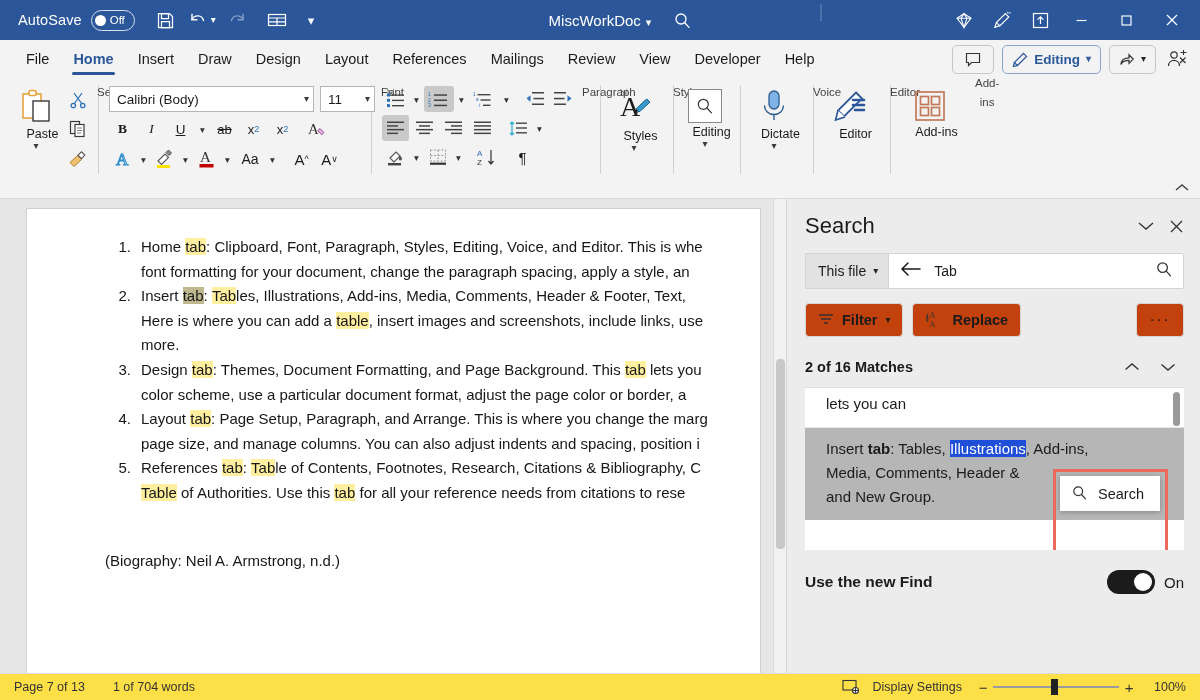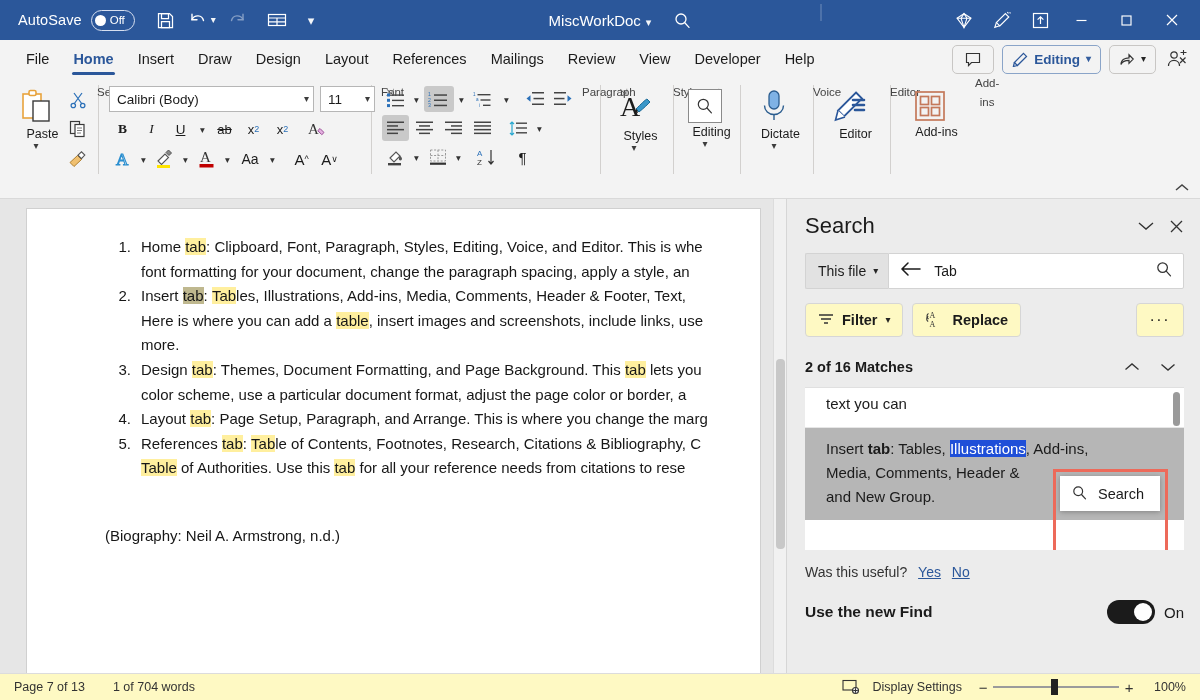--- a/index.html
+++ b/index.html
@@ -146,21 +146,21 @@
     border-radius: 2px 0 0 2px;
   }
   .searchinput {
     flex: 1; background: #ffffff; border: 1px solid #d3d3d3; display: flex; align-items: center;
     gap: 12px; padding: 0 10px 0 11px; border-radius: 0 2px 2px 0;
   }
   .searchinput .txt { font-size: 14px; color: #1b1b1b; flex: 1; }
 
   .sp-btnrow { margin-top: 14px; display: flex; align-items: center; gap: 9px; }
   .spbtn {
-    height: 34px; background: #fef9c3; border: 1px solid #d6d6d6; border-radius: 4px;
+    height: 34px; background: #c2410c; border: 1px solid #d6d6d6; border-radius: 4px;
     display: flex; align-items: center; gap: 8px; padding: 0 12px; font-size: 14.5px; color: #1b1b1b;
   }
   .spbtn.more { margin-left: auto; padding: 0 13px; font-size: 16px; letter-spacing: 1.5px; }
 
   .matchrow { margin-top: 17px; display: flex; align-items: center; }
   .matchtext { font-size: 14.5px; font-weight: bold; color: #1b1b1b; }
   .matchnav { margin-left: auto; display: flex; gap: 4px; }
   .navbtn { width: 32px; height: 25px; display: flex; align-items: center; justify-content: center; font-size: 13px; color: #333; }
 
   .results { margin-top: 8px; position: relative; height: 163px; background: #fff; border-top: 1px solid #e0e0e0; overflow: hidden; }
@@ -189,21 +189,21 @@
   .useful a { color: #2b579a; text-decoration: underline; margin-left: 7px; }
   .newfind { margin-top: 20px; display: flex; align-items: center; }
   .newfind .lbl { font-size: 15.5px; font-weight: bold; color: #1b1b1b; }
   .newfind .sw { margin-left: auto; display: flex; align-items: center; gap: 9px; }
   .switch { width: 48px; height: 24px; background: #1b1b1b; border-radius: 12px; display: flex; align-items: center; justify-content: flex-end; padding: 0 3px; }
   .switch .knob { width: 18px; height: 18px; background: #fff; border-radius: 50%; }
   .newfind .on { font-size: 15px; color: #1b1b1b; }
 
   
   .statusbar {
-    height: 27px; flex: 0 0 27px; background: #fef9c3; border-top: 1px solid #dcdcdc;
+    height: 27px; flex: 0 0 27px; background: #fde047; border-top: 1px solid #dcdcdc;
     display: flex; align-items: center; padding: 0 14px 0 14px; font-size: 12.5px; color: #333;
   }
   .sb-left { display: flex; gap: 28px; }
   .sb-right { margin-left: auto; display: flex; align-items: center; gap: 11px; }
   .zoomslider { display: flex; align-items: center; gap: 0; }
   .zline { width: 126px; height: 2px; background: #9b9b9b; position: relative; }
   .zthumb { position: absolute; left: 58px; top: -7px; width: 7px; height: 16px; background: #222; }
   .zsign { font-size: 15px; color: #333; width: 20px; text-align: center; }
 </style>
 </head>
@@ -699,20 +699,21 @@
               <div>more.</div>
             </li>
             <li>
               <span class="num">3.</span>
               <div>Design&nbsp;<span class="hl">tab</span>: Themes, Document Formatting, and Page Background. This&nbsp;<span class="hl">tab</span> lets you</div>
               <div>color scheme, use a particular document format, adjust the page color or border, a</div>
             </li>
             <li>
               <span class="num">4.</span>
               <div>Layout&nbsp;<span class="hl">tab</span>: Page Setup, Paragraph, and Arrange. This is where you change the marg</div>
+              <div>page size, and manage columns. You can also adjust indents and spacing, position i</div>
             </li>
             <li>
               <span class="num">5.</span>
               <div>References&nbsp;<span class="hl">tab</span>:&nbsp;<span class="hl">Tab</span>le of Contents, Footnotes, Research, Citations &amp; Bibliography, C</div>
               <div><span class="hl">Table</span> of Authorities. Use this&nbsp;<span class="hl">tab</span> for all your reference needs from citations to rese</div>
             </li>
           </ol>
           <div class="biblio">(Biography: Neil A. Armstrong, n.d.)</div>
         </div>
       </div>
@@ -795,21 +796,21 @@
             <svg width="16" height="10" viewBox="0 0 16 10" fill="none" stroke="#333" stroke-width="1.35">
                 <path d="M1.5 2.5l6.5 5.5 6.5-5.5"></path>
               </svg>
           </span>
         </span>
       </div>
 
       <div class="results">
         <div class="result first">
           <div>Styles, Editing, Voice, and Editor. This is</div>
-          <div>text you can</div>
+          <div>lets you can</div>
         </div>
         <div class="result sel">
           <div>Insert <b>tab</b>: Tables, <span class="selhl">Illustrations</span>, Add-ins,</div>
           <div>Media, Comments, Header &amp;</div>
           <div>and New Group.</div>
         </div>
         <div class="res-scroll"></div>
 
         <div class="ctxmenu">
           <div class="ctxitem">
@@ -818,25 +819,20 @@
                 <circle cx="7.2" cy="7.2" r="4.4"></circle>
                   <path d="M10.5 10.5l4 4.4" stroke-linecap="round"></path>
               </svg>
             </span>
             <span>Search</span>
           </div>
         </div>
         <div class="redbox"></div>
       </div>
 
-      <div class="useful">
-        <span>Was this useful?</span>
-        <a href="#">Yes</a>
-        <a href="#">No</a>
-      </div>
 
       <div class="newfind">
         <span class="lbl">Use the new Find</span>
         <span class="sw">
           <span class="switch">
               <span class="knob"></span>
             </span>
           <span class="on">On</span>
         </span>
       </div>

